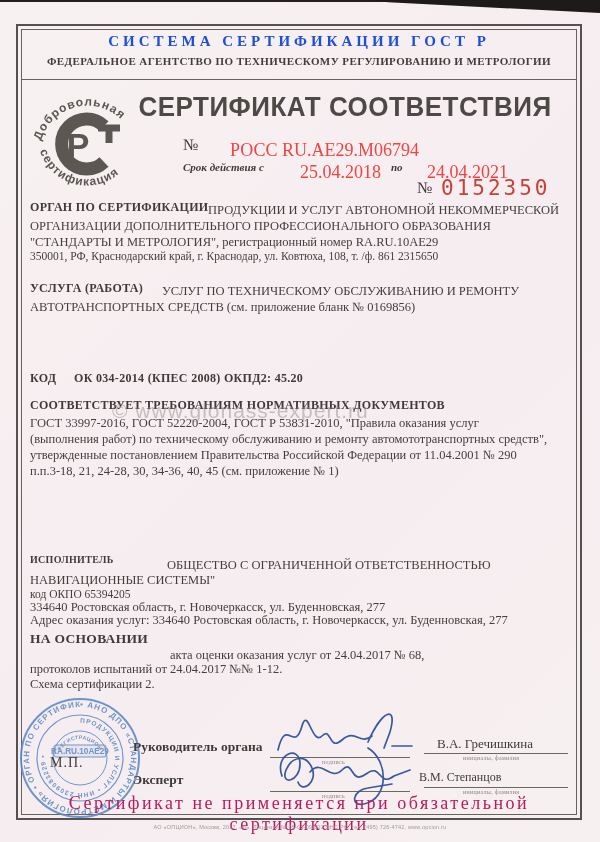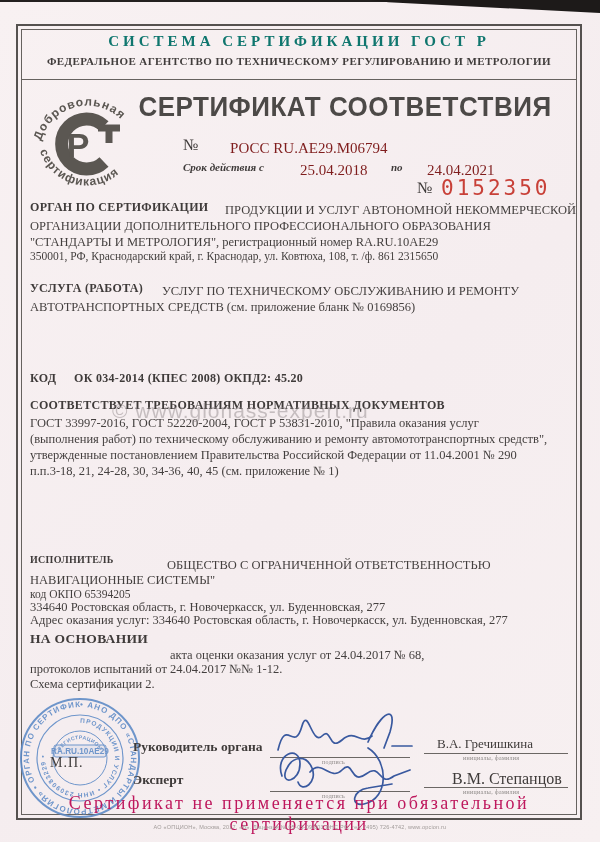--- a/index.html
+++ b/index.html
@@ -13,26 +13,26 @@
   .center{text-align:center;}
   
   .edge-top{position:absolute;top:0;left:0;width:600px;height:2px;background:#23201f;}
   .edge-corner{position:absolute;top:0;right:0;width:230px;height:13px;background:#1d1a19;
                clip-path:polygon(0 0,100% 0,100% 100%,8% 18%);}
   
   .frame-outer{position:absolute;left:16px;top:24px;width:562px;height:792px;
                border:2px solid #55514f;}
   .frame-inner{position:absolute;left:3px;top:3px;right:3px;bottom:3px;border:1px solid #66625f;}
   .header-divider{position:absolute;left:22px;top:79px;width:554px;border-top:1px solid #66625f;}
-  .hline1{left:22px;top:33px;width:554px;font-size:15px;letter-spacing:4px;color:#0f766e;}
+  .hline1{left:22px;top:33px;width:554px;font-size:15px;letter-spacing:4px;color:#1d4ed8;}
   .hline2{left:22px;top:55px;width:554px;font-size:11px;letter-spacing:.4px;color:#413d3c;}
   .title{left:138px;top:92px;width:414px;font-size:26px;letter-spacing:.5px;color:#4c4947;
          transform:scaleY(1.04);}
   .lbl{font-size:11px;color:#3f3b3a;font-style:italic;}
-  .val{font-size:15px;color:#7f1d1d;}
+  .val{font-size:18px;color:#ef4444;}
   .blank-no{font-family:"DejaVu Sans Mono",monospace;font-size:21px;letter-spacing:3px;}
   .sec-h{font-size:12px;font-weight:bold;color:#3f3b3a;letter-spacing:.3px;}
   .body-t{font-size:12.5px;color:#433f3e;}
   .body-s{font-size:11.5px;color:#433f3e;}
   .watermark{left:112px;top:399px;width:400px;font-family:"Liberation Sans",sans-serif;
              font-size:21px;letter-spacing:1px;color:rgba(145,135,138,.48);white-space:nowrap;}
   .sig-line{border-bottom:1px solid #6b6764;height:0;}
   .tiny{font-size:6px;color:#8d8987;letter-spacing:.3px;}
   .footer-note{left:22px;top:793px;width:554px;font-size:18px;letter-spacing:2.5px;color:#be185d;}
   .imprint{left:0;top:824px;width:600px;font-size:5.5px;color:#a09a98;letter-spacing:.2px;}
@@ -78,21 +78,21 @@
 
 <span class="abs serif b lbl" style="left:183px;top:161px;">Срок действия с</span>
 <span class="abs serif val" style="left:300px;top:162px;">25.04.2018</span>
 <span class="abs serif b lbl" style="left:391px;top:161px;">по</span>
 <span class="abs serif val" style="left:427px;top:162px;">24.04.2021</span>
 
 <span class="abs serif" style="left:417px;top:179px;font-size:16px;color:#3f3b3a;">№</span>
 <span class="abs blank-no" style="left:441px;top:176px;color:#c84038;">0152350</span>
 
 <span class="abs sec-h" style="left:30px;top:200px;">ОРГАН ПО СЕРТИФИКАЦИИ</span>
-<span class="abs body-t" style="left:225px;top:203px;">ПРОДУКЦИИ И УСЛУГ АВТОНОМНОЙ НЕКОММЕРЧЕСКОЙ</span>
+<span class="abs body-t" style="left:208px;top:203px;">ПРОДУКЦИИ И УСЛУГ АВТОНОМНОЙ НЕКОММЕРЧЕСКОЙ</span>
 <span class="abs body-t" style="left:30px;top:219px;">ОРГАНИЗАЦИИ ДОПОЛНИТЕЛЬНОГО ПРОФЕССИОНАЛЬНОГО ОБРАЗОВАНИЯ</span>
 <span class="abs body-t" style="left:30px;top:235px;">"СТАНДАРТЫ И МЕТРОЛОГИЯ", регистрационный номер RA.RU.10AE29</span>
 <span class="abs body-s" style="left:30px;top:250px;">350001, РФ, Краснодарский край, г. Краснодар, ул. Ковтюха, 108, т. /ф. 861 2315650</span>
 
 <span class="abs sec-h" style="left:30px;top:281px;">УСЛУГА (РАБОТА)</span>
 <span class="abs body-t" style="left:162px;top:284px;">УСЛУГ ПО ТЕХНИЧЕСКОМУ ОБСЛУЖИВАНИЮ И РЕМОНТУ</span>
 <span class="abs body-t" style="left:30px;top:300px;">АВТОТРАНСПОРТНЫХ СРЕДСТВ (см. приложение бланк № 0169856)</span>
 
 <span class="abs sec-h" style="left:30px;top:371px;">КОД</span>
 <span class="abs sec-h" style="left:74px;top:371px;">ОК 034-2014  (КПЕС 2008) ОКПД2:  45.20</span>
@@ -148,21 +148,21 @@
 <span class="abs tiny" style="left:463px;top:755px;">инициалы, фамилия</span>
 
 <svg class="abs" style="left:272px;top:702px;" width="150" height="58" viewBox="0 0 150 58">
   <path d="M 6 48 C 14 14, 22 52, 30 24 C 36 4, 40 44, 50 34 C 60 24, 56 50, 70 38 C 84 26, 88 44, 100 34" fill="none" stroke="#39599f" stroke-width="1.7" stroke-linecap="round"></path>
   <path d="M 96 40 C 110 8, 126 2, 118 30 L 112 46 M 120 44 h 20" fill="none" stroke="#39599f" stroke-width="1.7" stroke-linecap="round"></path>
 </svg>
 
 <span class="abs serif b" style="left:133px;top:772px;font-size:13.5px;color:#3f3b3a;">Эксперт</span>
 <div class="abs sig-line" style="left:270px;top:791px;width:140px;"></div>
 <span class="abs tiny" style="left:322px;top:793px;">подпись</span>
-<span class="abs serif" style="left:452px;top:770px;font-size:16px;color:#3f3b3a;">В.М. Степанцов</span>
+<span class="abs serif" style="left:419px;top:770px;font-size:12px;color:#3f3b3a;">В.М. Степанцов</span>
 <div class="abs sig-line" style="left:424px;top:787px;width:144px;"></div>
 <span class="abs tiny" style="left:463px;top:789px;">инициалы, фамилия</span>
 
 <svg class="abs" style="left:272px;top:742px;" width="170" height="66" viewBox="0 0 170 66">
   <path d="M 10 34 C 2 12, 28 2, 28 22 C 28 40, 8 44, 14 28 C 20 14, 34 12, 40 26 C 46 40, 30 52, 26 40" fill="none" stroke="#39599f" stroke-width="1.7" stroke-linecap="round"></path>
   <path d="M 38 30 C 50 16, 58 40, 70 28 C 82 16, 78 44, 94 32 C 110 20, 106 46, 122 34 L 138 28" fill="none" stroke="#39599f" stroke-width="1.7" stroke-linecap="round"></path>
   <path d="M 96 6 C 116 18, 118 56, 92 62 C 78 65, 80 48, 96 46 L 120 42" fill="none" stroke="#39599f" stroke-width="1.7" stroke-linecap="round"></path>
 </svg>
 
 <div class="abs serif center footer-note">Сертификат не применяется при обязательной сертификации</div>

